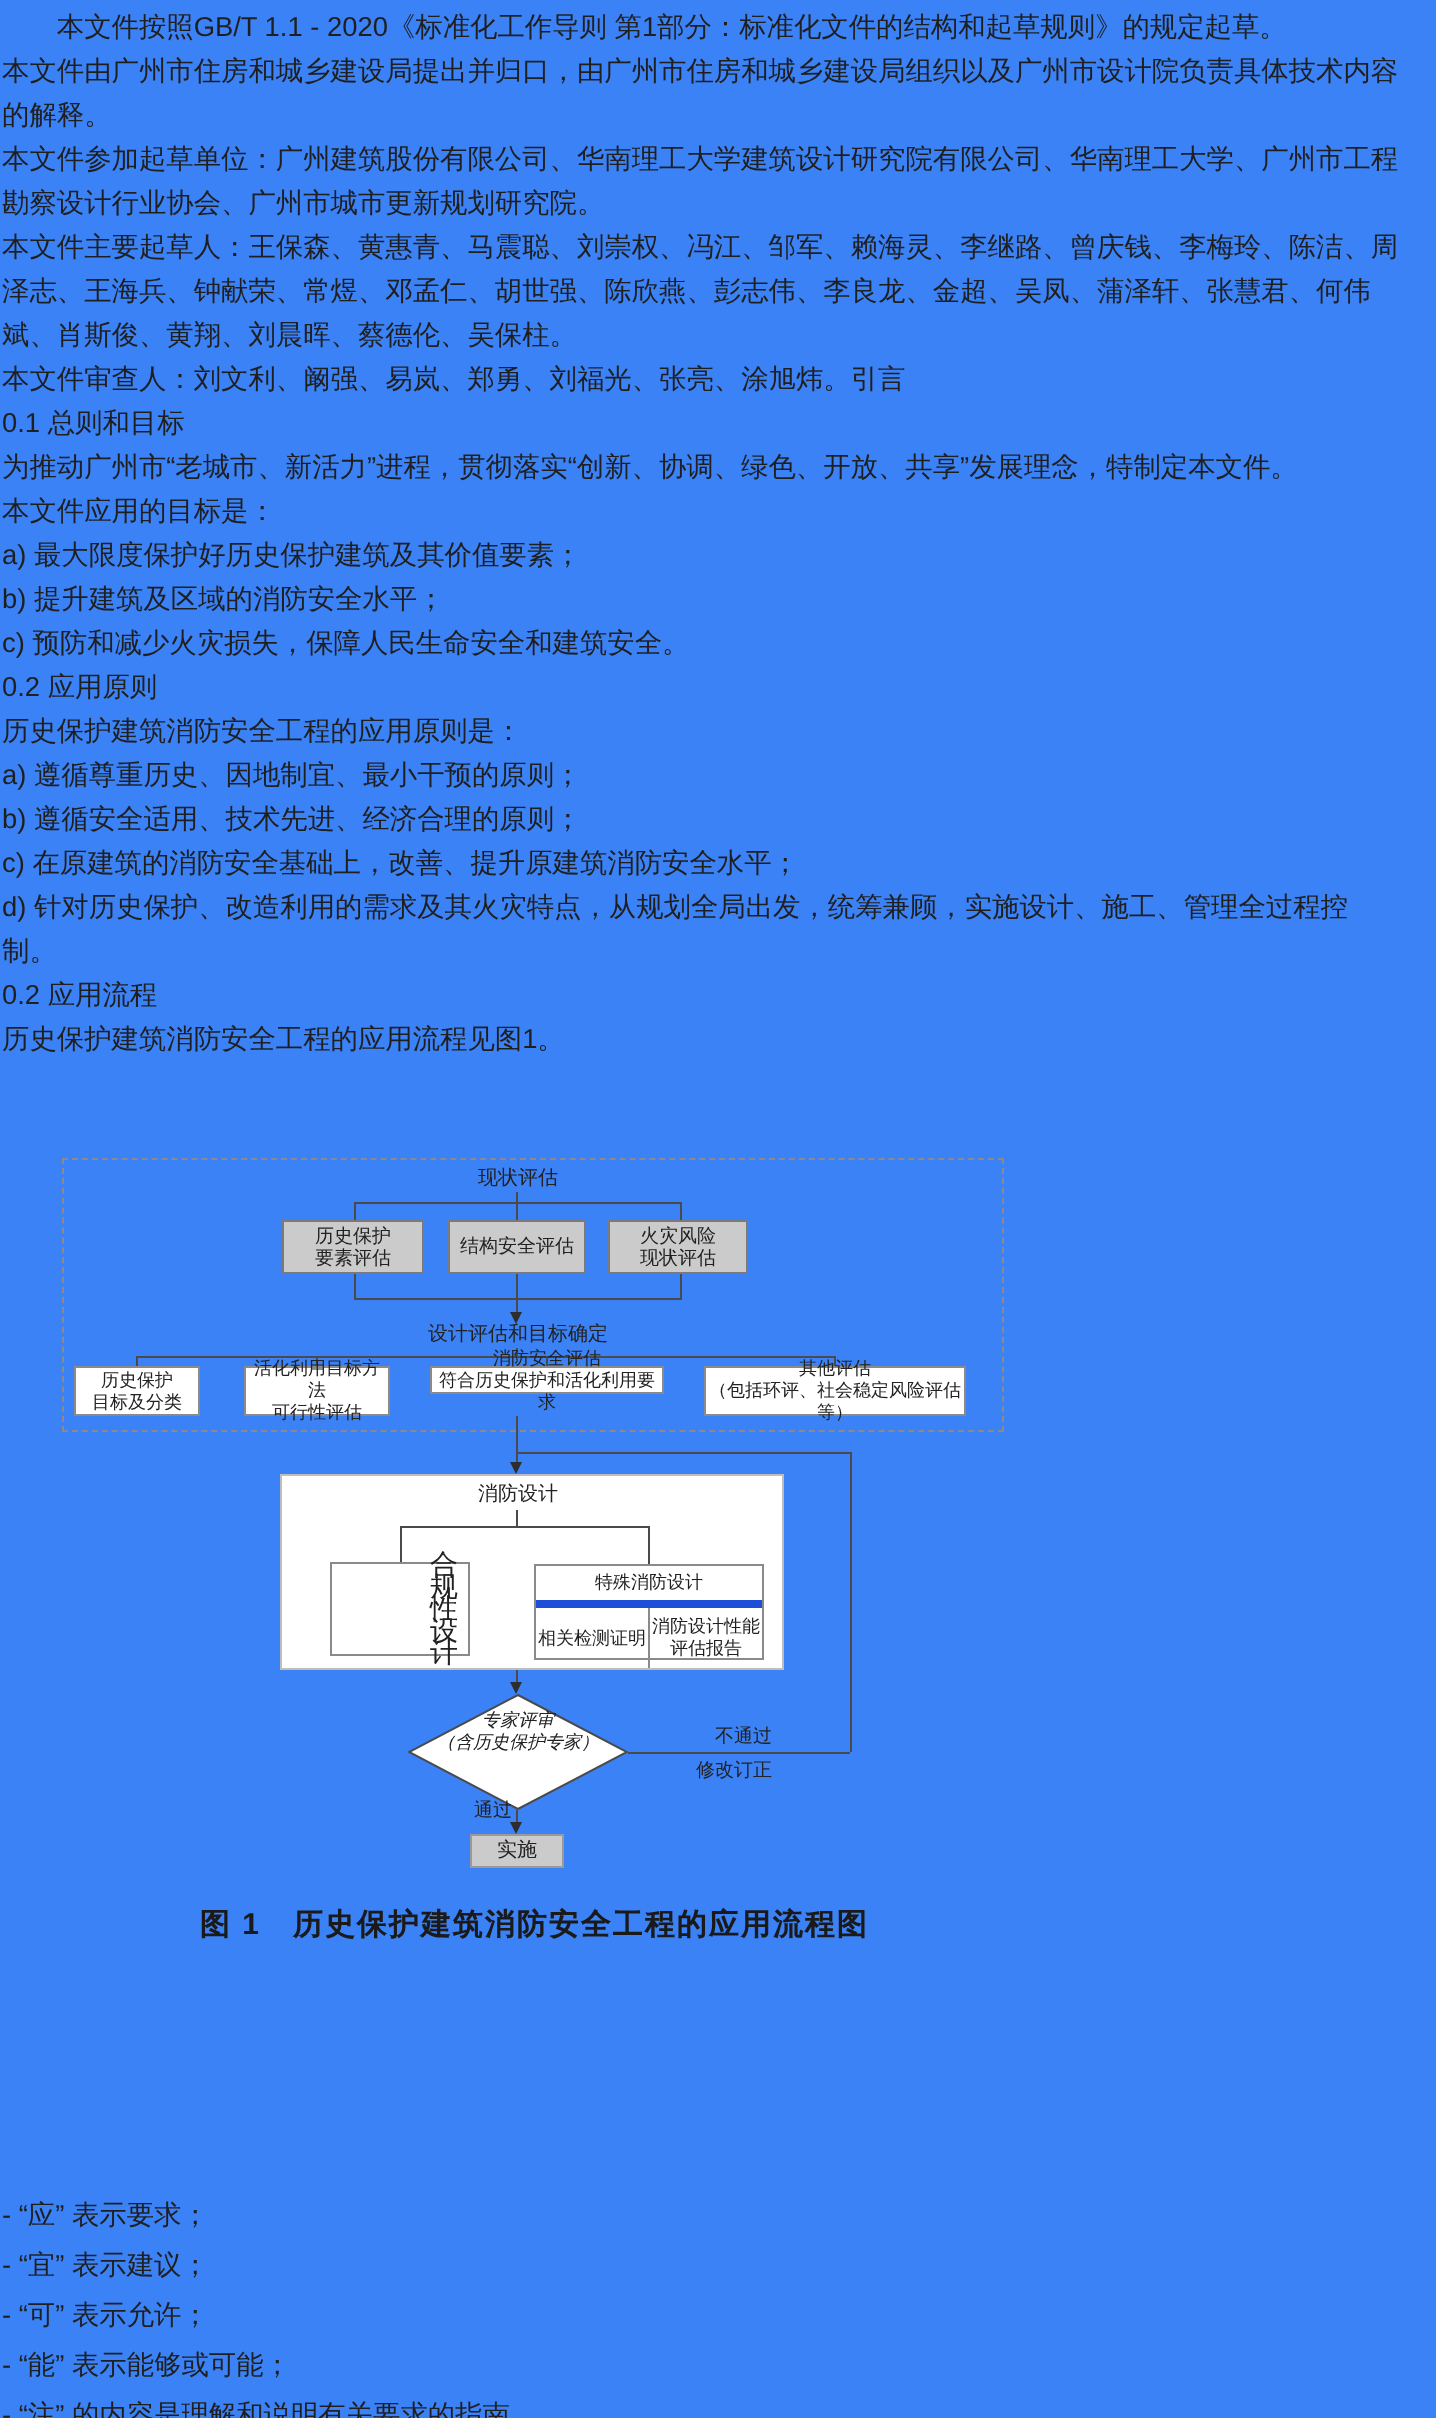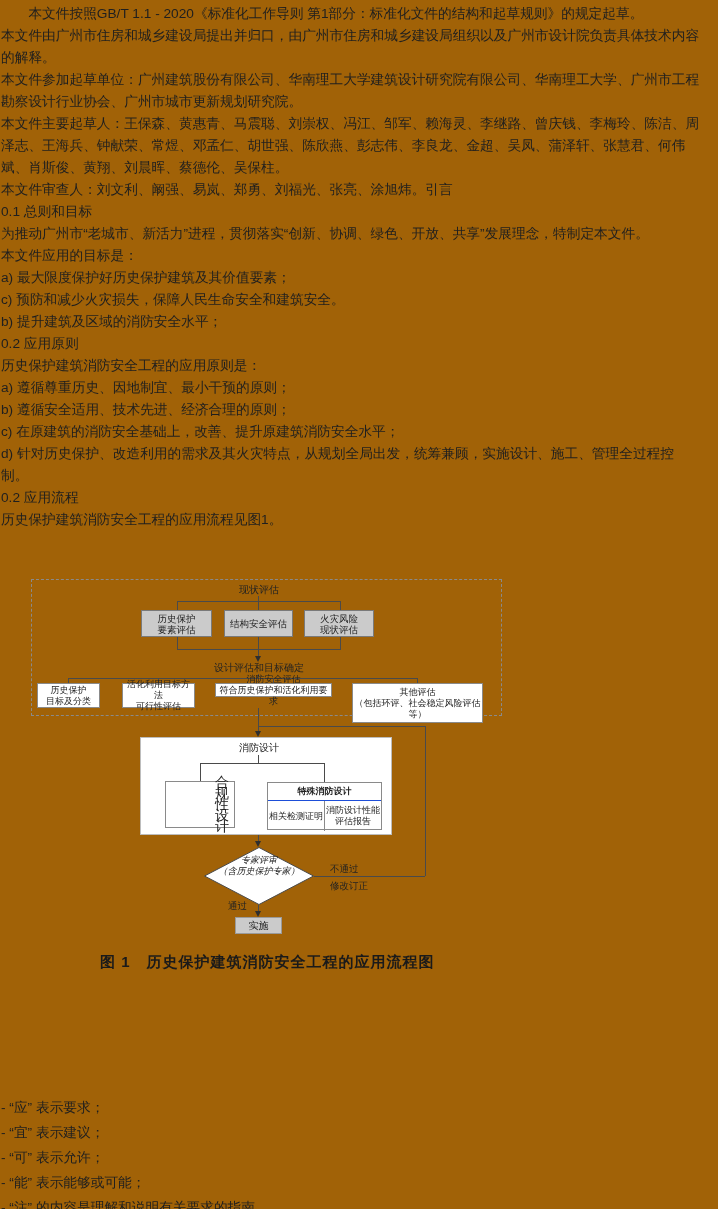--- a/index.html
+++ b/index.html
@@ -1,43 +1,43 @@
 <!DOCTYPE html>
 <html><head>
 <meta charset="utf-8">
 <style>
   html,body{margin:0;padding:0;background:#fff;}
-  .page{position:relative;width:718px;height:1209px;background:#a16207;overflow:hidden;
+  .page{position:relative;width:718px;height:1209px;background:#3b82f6;overflow:hidden;
         font-family:"Liberation Sans","DejaVu Sans",sans-serif;color:#1f1f1f;}
   
   .textblock{position:absolute;left:0;width:718px;}
   .tl{height:22px;line-height:22px;font-size:13.7px;white-space:nowrap;padding-left:1px;}
   .tl25{height:25px;line-height:25px;font-size:13.7px;white-space:nowrap;padding-left:1px;}
   
   .chart{position:absolute;left:0;top:578px;width:718px;height:400px;}
   .dashed{position:absolute;border:1px dashed #8a8a8a;}
   .vl{position:absolute;width:1px;background:#4a4a4a;}
   .hl{position:absolute;height:1px;background:#4a4a4a;}
   .arr{position:absolute;width:0;height:0;border-left:3.5px solid transparent;
        border-right:3.5px solid transparent;border-top:6px solid #2e2e2e;}
   .node{position:absolute;display:flex;align-items:center;justify-content:center;
         text-align:center;white-space:pre-line;box-sizing:border-box;color:#222;}
   .gray{background:#cbcbcb;border:1px solid #7a7a7a;font-size:9.5px;line-height:11px;}
   .white{background:#fff;border:1px solid #8a8a8a;font-size:9px;line-height:11px;}
   .stage{position:absolute;text-align:center;font-size:10px;line-height:12px;color:#222;}
   .container-box{position:absolute;border:1px solid #bdbdbd;background:#fff;box-sizing:border-box;}
   .grouptbl{position:absolute;border:1px solid #8a8a8a;background:#fff;box-sizing:border-box;}
-  .grow1{height:17px;border-bottom:1px solid #1d4ed8;display:flex;align-items:center;
-         justify-content:center;font-size:9px;font-weight:bold;}
+  .grow1{height:17px;border-bottom:4px solid #1d4ed8;display:flex;align-items:center;
+         justify-content:center;font-size:9px;}
   .grow2{display:flex;height:30px;}
   .gcell{flex:1;display:flex;align-items:center;justify-content:center;text-align:center;
          white-space:pre-line;font-size:9px;line-height:11px;}
   .gcell.first{border-right:1px solid #8a8a8a;}
   .dlabel{position:absolute;text-align:center;font-size:9px;line-height:11px;white-space:pre-line;color:#222;}
-  .small-label{position:absolute;font-size:9.5px;line-height:11px;text-align:left;color:#222;}
+  .small-label{position:absolute;font-size:9.5px;line-height:11px;text-align:right;color:#222;}
   .caption{position:absolute;left:100px;top:375px;font-size:15px;font-weight:bold;
            letter-spacing:1px;color:#1a1a1a;white-space:nowrap;}
 </style>
 </head>
 <body>
 
 <div class="page">
 
   <div class="textblock" style="top:3px;">
     <div class="tl">　　本文件按照GB/T 1.1 - 2020《标准化工作导则 第1部分：标准化文件的结构和起草规则》的规定起草。</div>
@@ -46,22 +46,22 @@
     <div class="tl">本文件参加起草单位：广州建筑股份有限公司、华南理工大学建筑设计研究院有限公司、华南理工大学、广州市工程</div>
     <div class="tl">勘察设计行业协会、广州市城市更新规划研究院。</div>
     <div class="tl">本文件主要起草人：王保森、黄惠青、马震聪、刘崇权、冯江、邹军、赖海灵、李继路、曾庆钱、李梅玲、陈洁、周</div>
     <div class="tl">泽志、王海兵、钟献荣、常煜、邓孟仁、胡世强、陈欣燕、彭志伟、李良龙、金超、吴凤、蒲泽轩、张慧君、何伟</div>
     <div class="tl">斌、肖斯俊、黄翔、刘晨晖、蔡德伦、吴保柱。</div>
     <div class="tl">本文件审查人：刘文利、阚强、易岚、郑勇、刘福光、张亮、涂旭炜。引言</div>
     <div class="tl">0.1 总则和目标</div>
     <div class="tl">为推动广州市“老城市、新活力”进程，贯彻落实“创新、协调、绿色、开放、共享”发展理念，特制定本文件。</div>
     <div class="tl">本文件应用的目标是：</div>
     <div class="tl">a) 最大限度保护好历史保护建筑及其价值要素；</div>
+    <div class="tl">b) 提升建筑及区域的消防安全水平；</div>
     <div class="tl">c) 预防和减少火灾损失，保障人民生命安全和建筑安全。</div>
-    <div class="tl">b) 提升建筑及区域的消防安全水平；</div>
     <div class="tl">0.2 应用原则</div>
     <div class="tl">历史保护建筑消防安全工程的应用原则是：</div>
     <div class="tl">a) 遵循尊重历史、因地制宜、最小干预的原则；</div>
     <div class="tl">b) 遵循安全适用、技术先进、经济合理的原则；</div>
     <div class="tl">c) 在原建筑的消防安全基础上，改善、提升原建筑消防安全水平；</div>
     <div class="tl">d) 针对历史保护、改造利用的需求及其火灾特点，从规划全局出发，统筹兼顾，实施设计、施工、管理全过程控</div>
     <div class="tl">制。</div>
     <div class="tl">0.2 应用流程</div>
     <div class="tl">历史保护建筑消防安全工程的应用流程见图1。</div>
   </div>
@@ -99,21 +99,21 @@
     <div class="vl" style="left:158px;top:100px;height:5px;"></div>
     <div class="vl" style="left:273px;top:100px;height:5px;"></div>
     <div class="vl" style="left:417px;top:100px;height:5px;"></div>
 
     <div class="node white" style="left:37px;top:105px;width:63px;height:25px;">历史保护
 目标及分类</div>
     <div class="node white" style="left:122px;top:105px;width:73px;height:25px;">活化利用目标方法
 可行性评估</div>
     <div class="node white" style="left:215px;top:105px;width:117px;height:14px;">消防安全评估
 符合历史保护和活化利用要求</div>
-    <div class="node white" style="left:352px;top:105px;width:131px;height:40px;">其他评估
+    <div class="node white" style="left:352px;top:105px;width:131px;height:25px;">其他评估
 （包括环评、社会稳定风险评估等）</div>
 
     <div class="vl" style="left:258px;top:130px;height:23px;"></div>
     <div class="hl" style="left:258px;top:148px;width:167px;"></div>
     <div class="vl" style="left:425px;top:148px;height:150px;"></div>
     <div class="arr" style="left:255px;top:153px;"></div>
 
     <div class="container-box" style="left:140px;top:159px;width:252px;height:98px;"></div>
     <div class="stage" style="left:199px;top:164px;width:120px;">消防设计</div>
     <div class="vl" style="left:258px;top:177px;height:8px;"></div>

